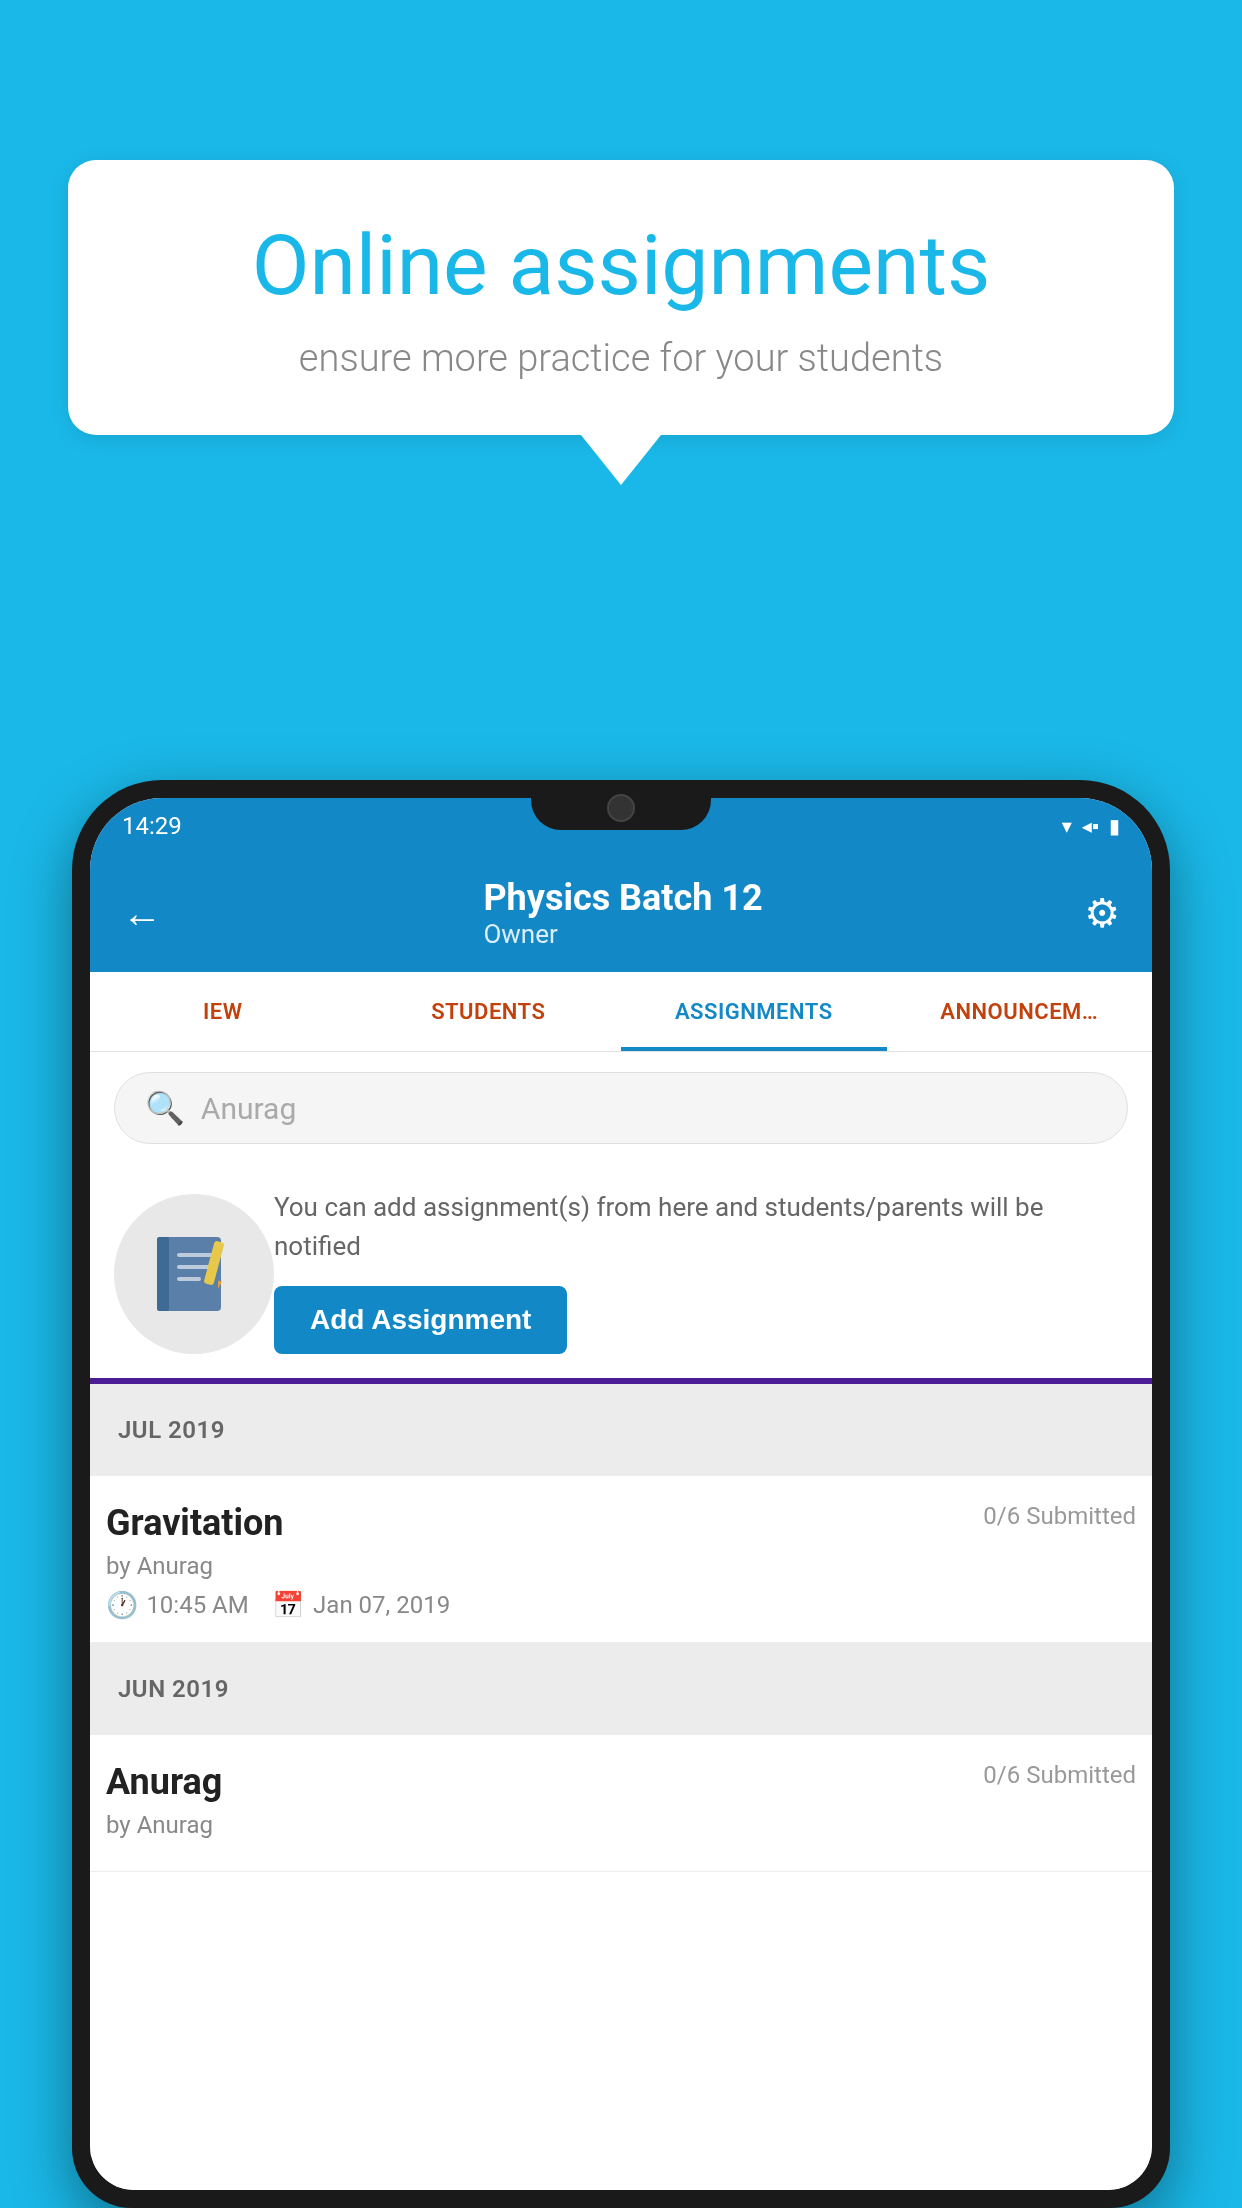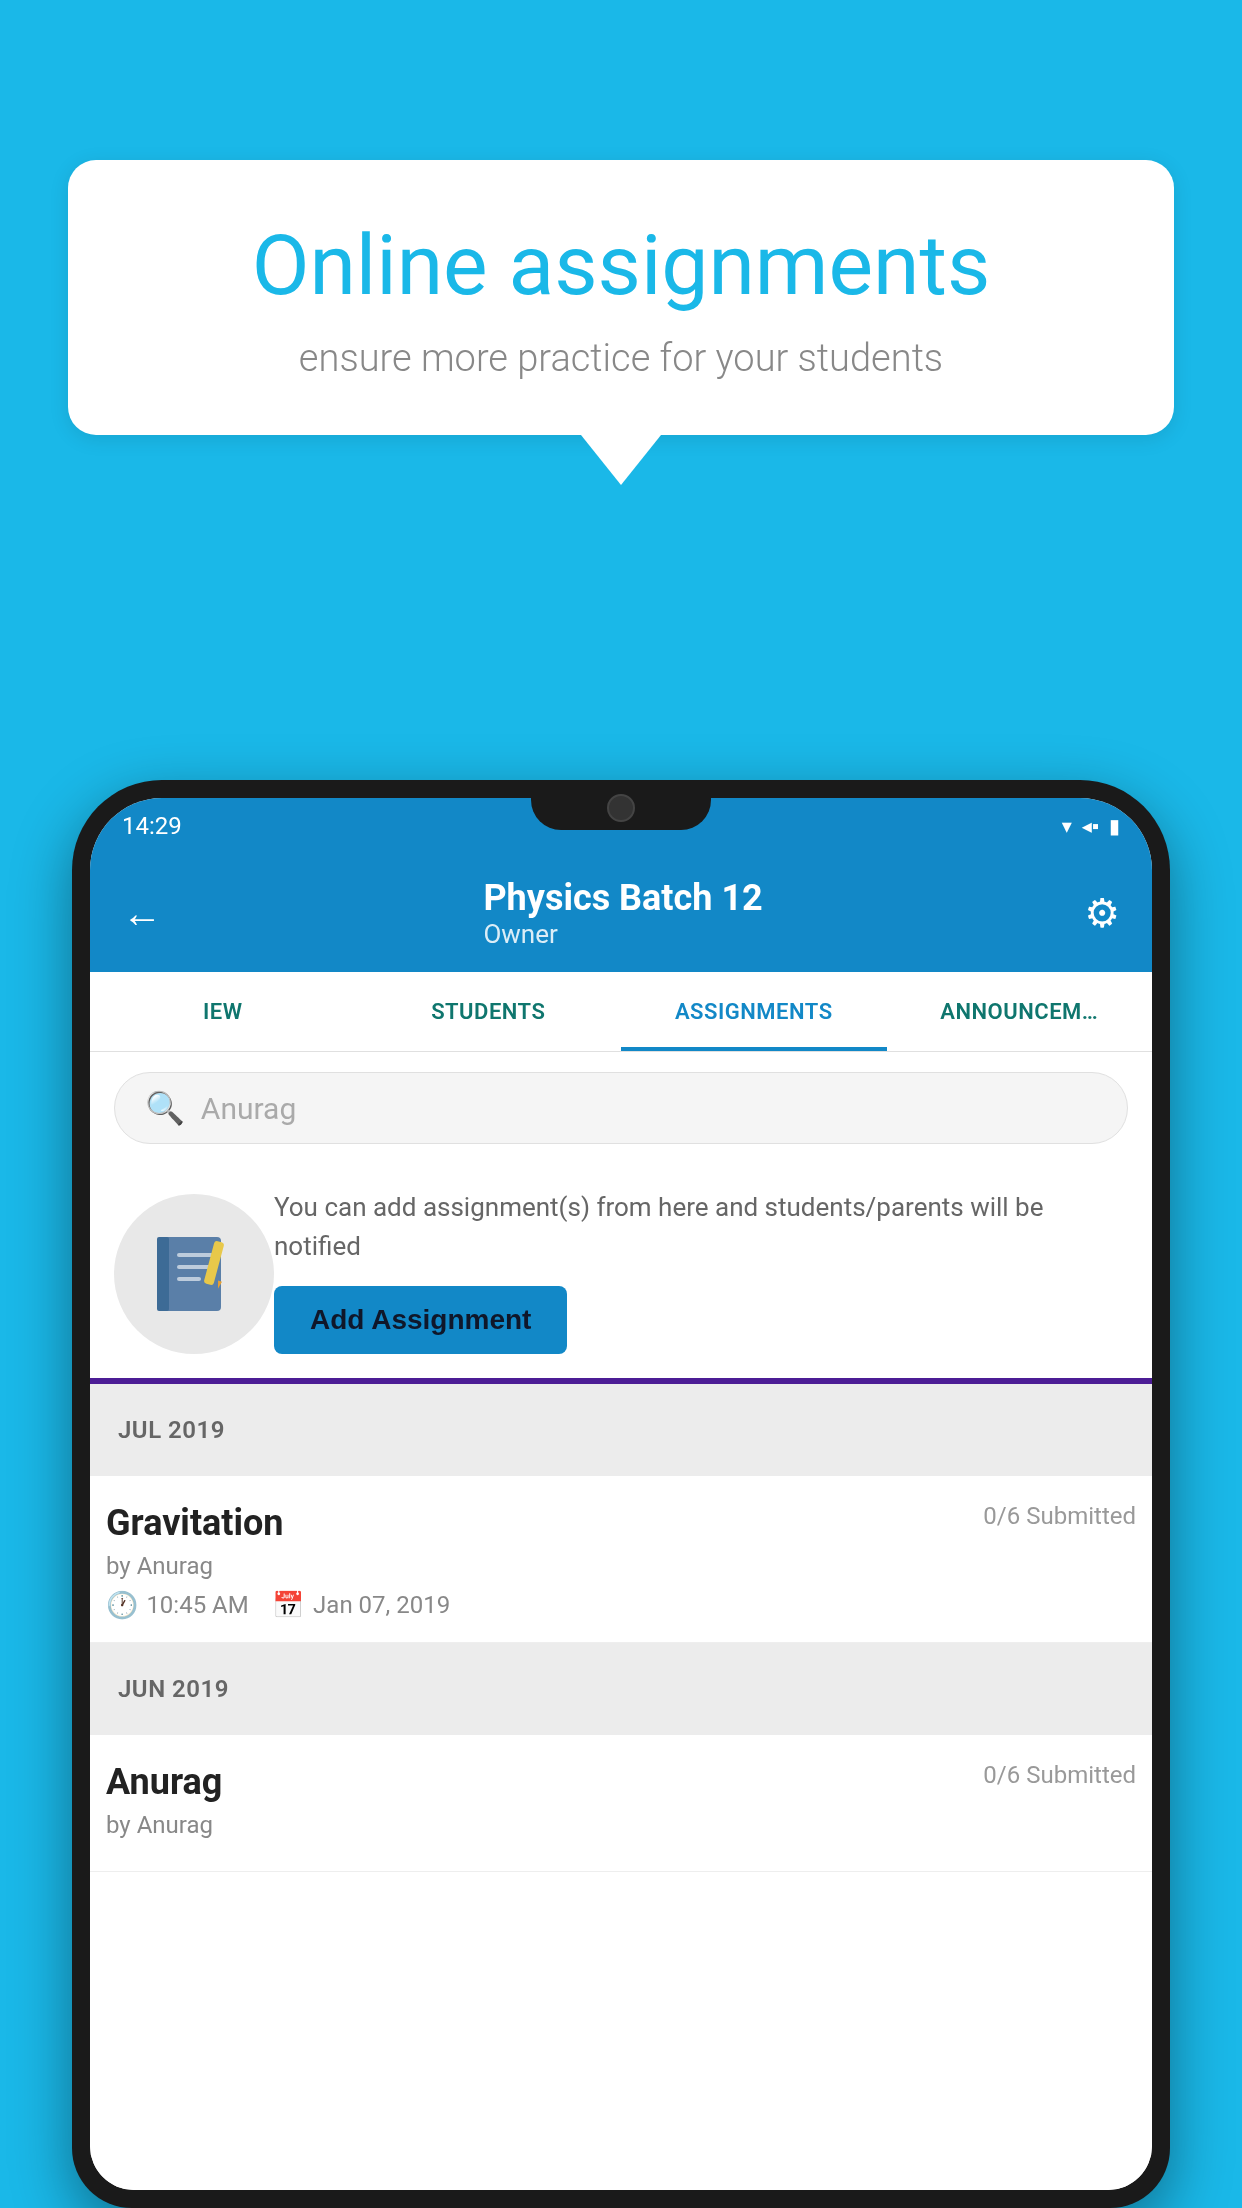--- a/index.html
+++ b/index.html
@@ -179,21 +179,21 @@
       overflow: hidden;
     }
 
     .tab-item {
       flex: 1;
       display: flex;
       align-items: center;
       justify-content: center;
       font-size: 22px;
       font-weight: 600;
-      color: #0f766e;
+      color: #c2410c;
       cursor: pointer;
       letter-spacing: 0.5px;
       position: relative;
       white-space: nowrap;
     }
 
     .tab-item.active {
       color: #1288c7;
     }
 
@@ -263,21 +263,21 @@
 
     .promo-description {
       font-size: 26px;
       color: #666;
       line-height: 1.5;
       margin-bottom: 20px;
     }
 
     .add-assignment-btn {
       background: #1288c7;
-      color: #0f172a;
+      color: #ffffff;
       border: none;
       border-radius: 8px;
       padding: 18px 36px;
       font-size: 28px;
       font-weight: 600;
       cursor: pointer;
     }
 
     
     .section-header {

